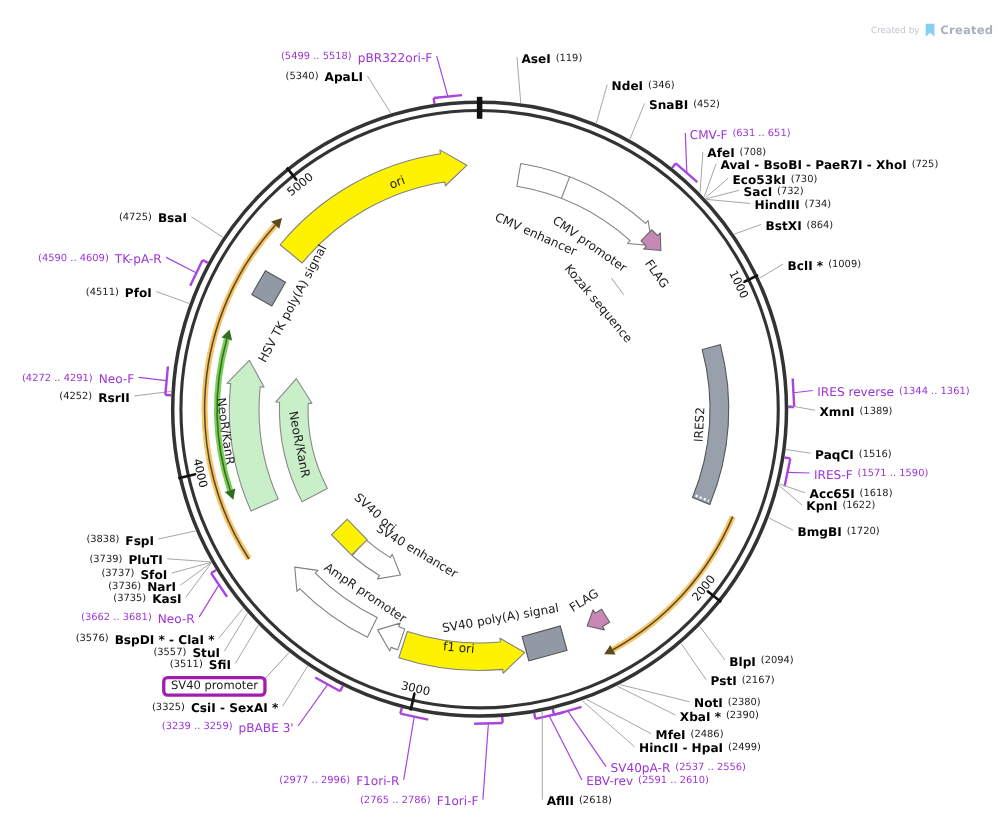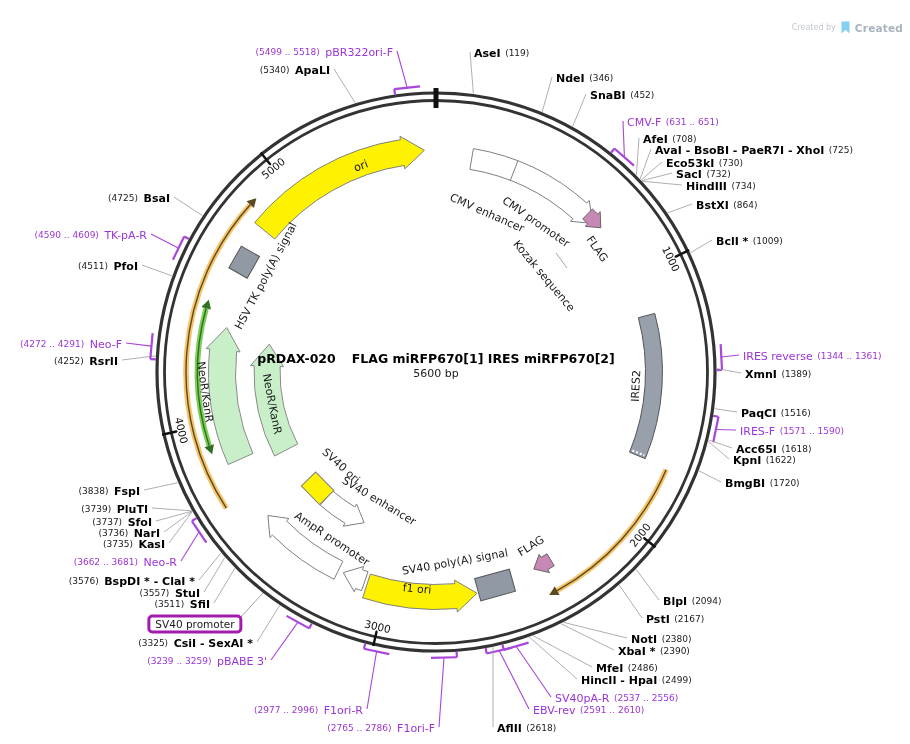--- a/index.html
+++ b/index.html
@@ -183,22 +183,20 @@
     <text x="393" y="52" text-anchor="end" dominant-baseline="central" fill="#9c35d6"><tspan font-size="9" font-weight="normal">(5499 .. 5518)</tspan><tspan font-size="11" font-weight="normal"> pBR322ori-F</tspan></text>
     <text x="671.18" y="258.81" text-anchor="middle" dominant-baseline="central" font-size="10.5" fill="#111" stroke="#fff" stroke-width="3" paint-order="stroke" transform="rotate(64.30 671.18 258.81)">1000</text>
     <text x="639.98" y="534.83" text-anchor="middle" dominant-baseline="central" font-size="10.5" fill="#111" stroke="#fff" stroke-width="3" paint-order="stroke" transform="rotate(-51.40 639.98 534.83)">2000</text>
     <text x="377.73" y="626.41" text-anchor="middle" dominant-baseline="central" font-size="10.5" fill="#111" stroke="#fff" stroke-width="3" paint-order="stroke" transform="rotate(12.90 377.73 626.41)">3000</text>
     <text x="181.59" y="430.27" text-anchor="middle" dominant-baseline="central" font-size="10.5" fill="#111" stroke="#fff" stroke-width="3" paint-order="stroke" transform="rotate(77.10 181.59 430.27)">4000</text>
     <text x="273.17" y="168.02" text-anchor="middle" dominant-baseline="central" font-size="10.5" fill="#111" stroke="#fff" stroke-width="3" paint-order="stroke" transform="rotate(321.40 273.17 168.02)">5000</text>
   </svg>
 
 <div class="overlay">
   <div class="title-block">
-    <div class="title-line"><span>pRDAX-020</span><span class="gap"></span><span>FLAG miRFP670[1] IRES miRFP670[2]</span></div>
-    <div class="bp-line">5600 bp</div>
   </div>
   <div id="feat-labels">
       <div class="feat-label" style="left: 361px; top: 166px; transform: translate(-50%, -50%) rotate(-21deg);">ori</div>
       <div class="feat-label" style="left: 487px; top: 213px; transform: translate(-50%, -50%) rotate(24deg);">CMV enhancer</div>
       <div class="feat-label" style="left: 536px; top: 222px; transform: translate(-50%, -50%) rotate(35deg);">CMV promoter</div>
       <div class="feat-label" style="left: 597px; top: 249px; transform: translate(-50%, -50%) rotate(55deg);">FLAG</div>
       <div class="feat-label" style="left: 544px; top: 276px; transform: translate(-50%, -50%) rotate(50deg);">Kozak sequence</div>
       <div class="feat-label" style="left: 636px; top: 386px; transform: translate(-50%, -50%) rotate(-87deg);">IRES2</div>
       <div class="feat-label" style="left: 531px; top: 546px; transform: translate(-50%, -50%) rotate(-32deg);">FLAG</div>
       <div class="feat-label" style="left: 455px; top: 562px; transform: translate(-50%, -50%) rotate(-10deg);">SV40 poly(A) signal</div>

